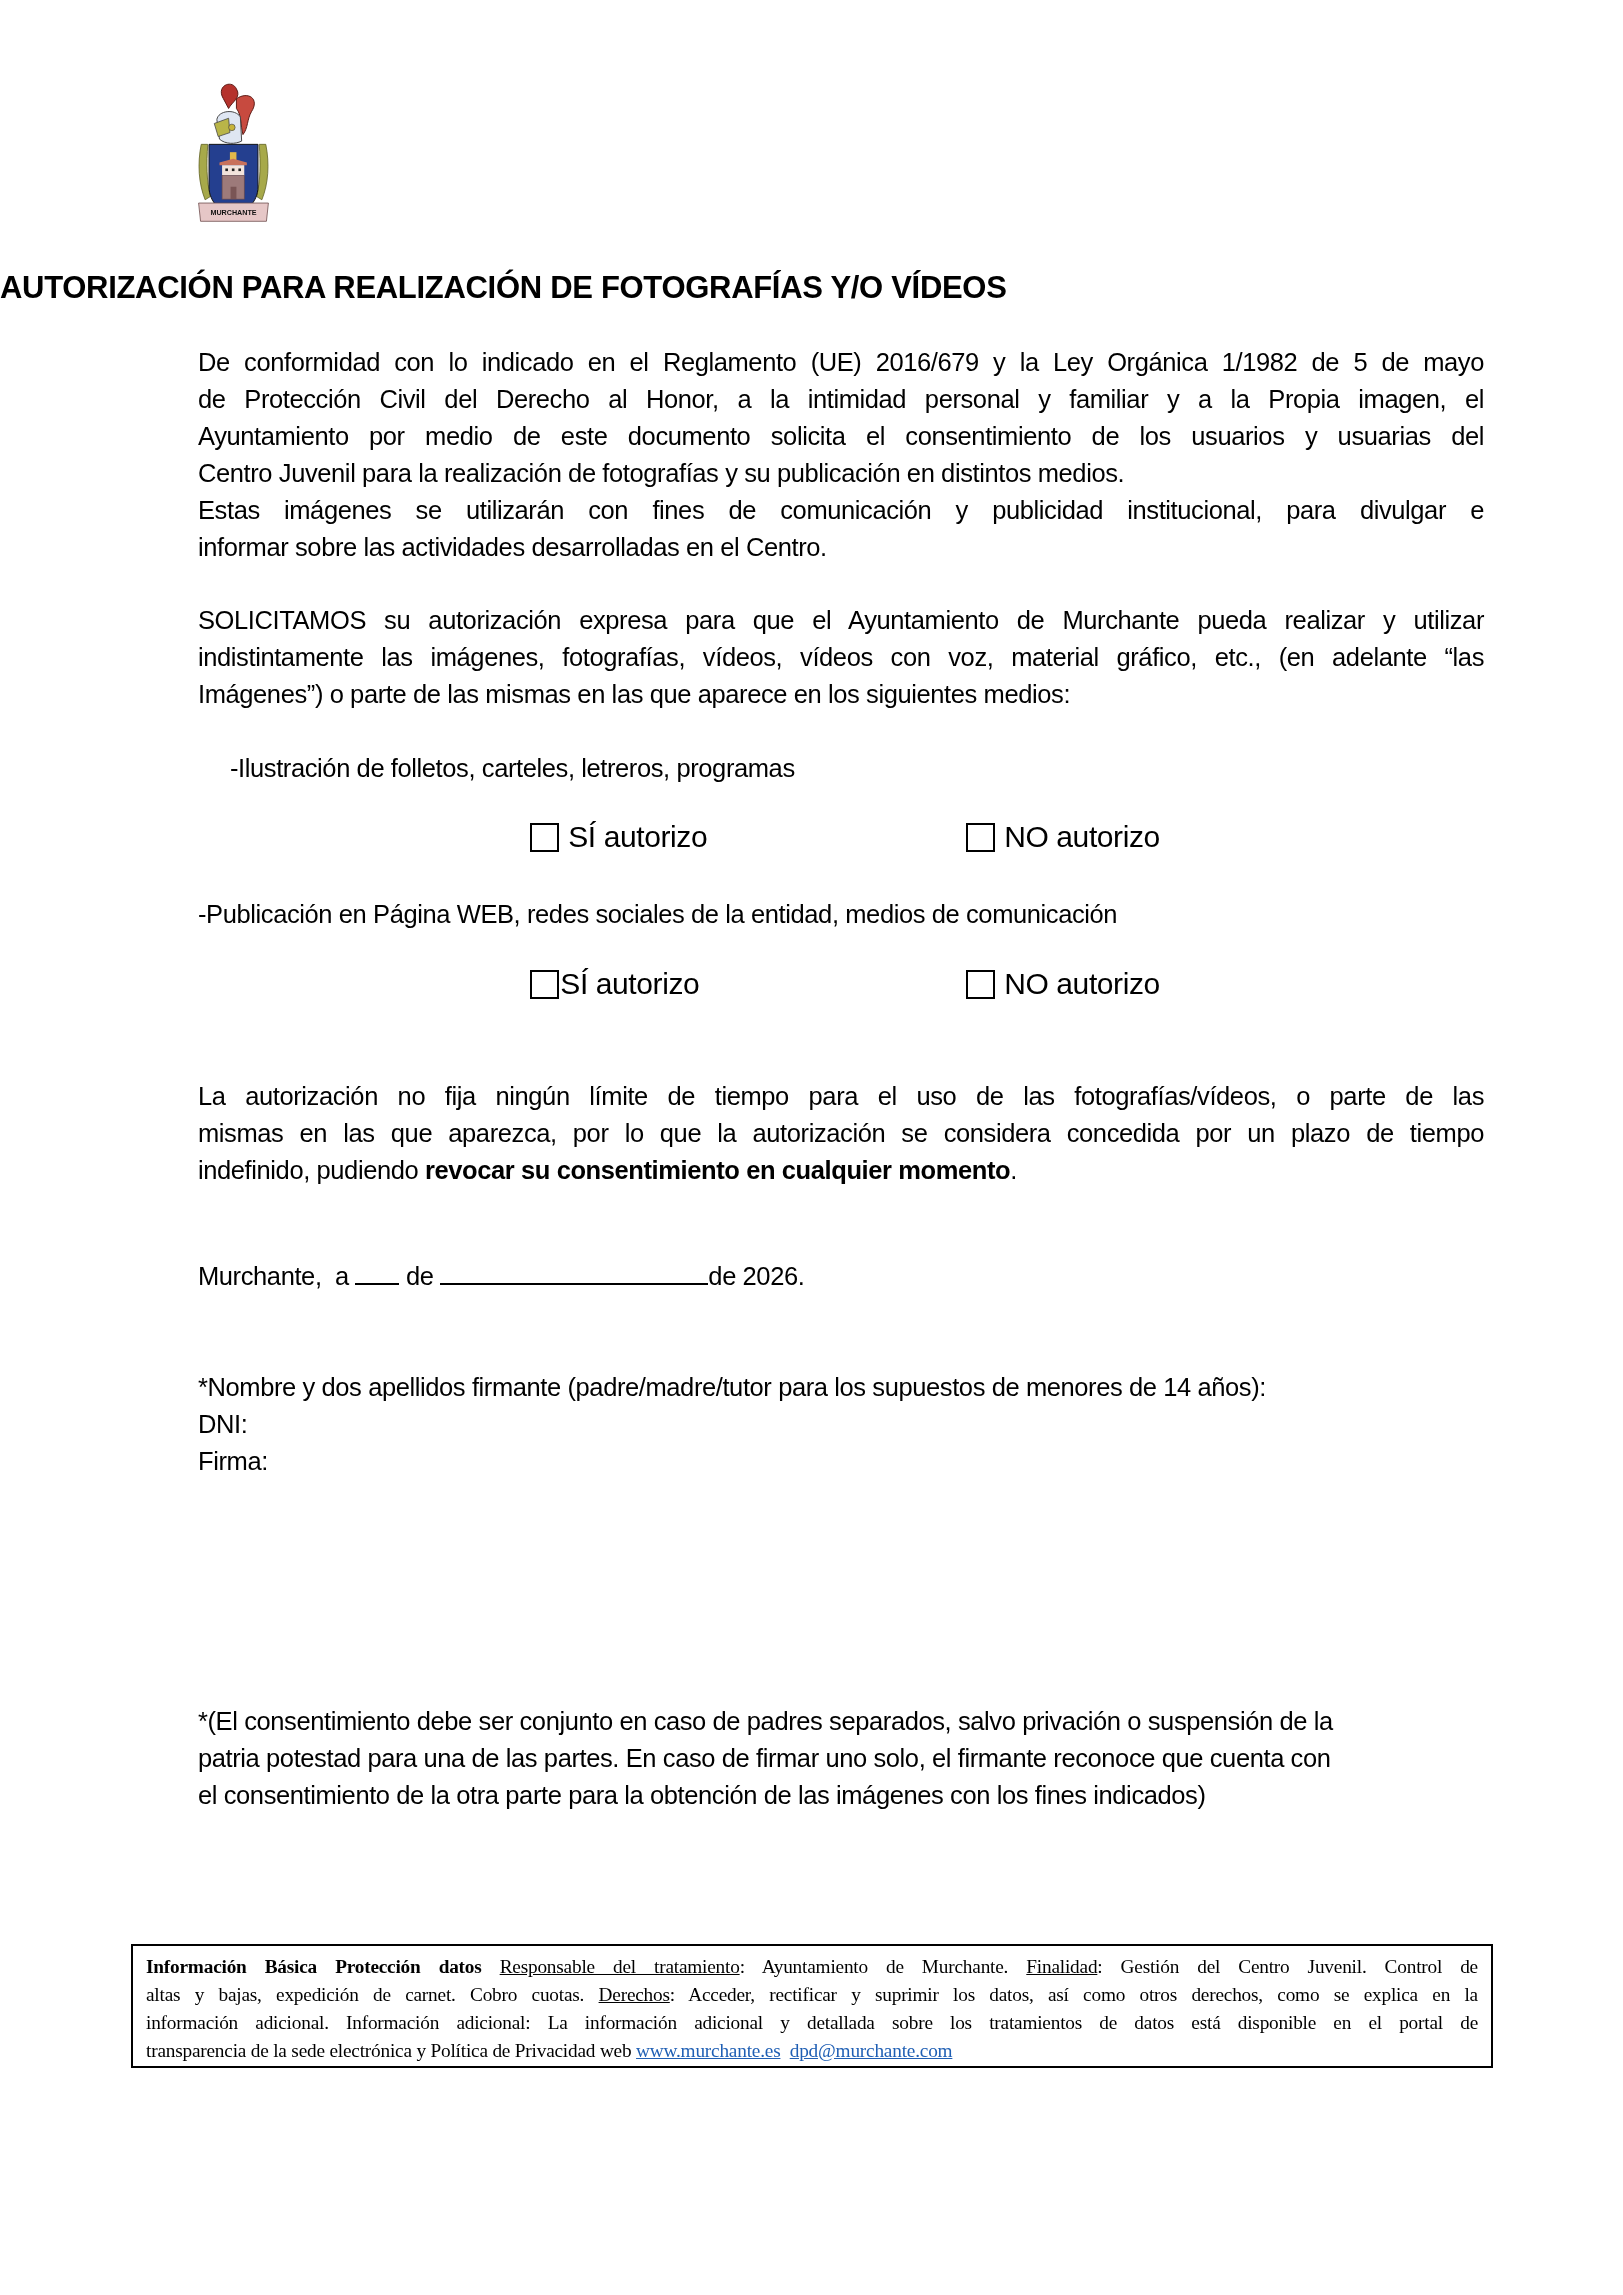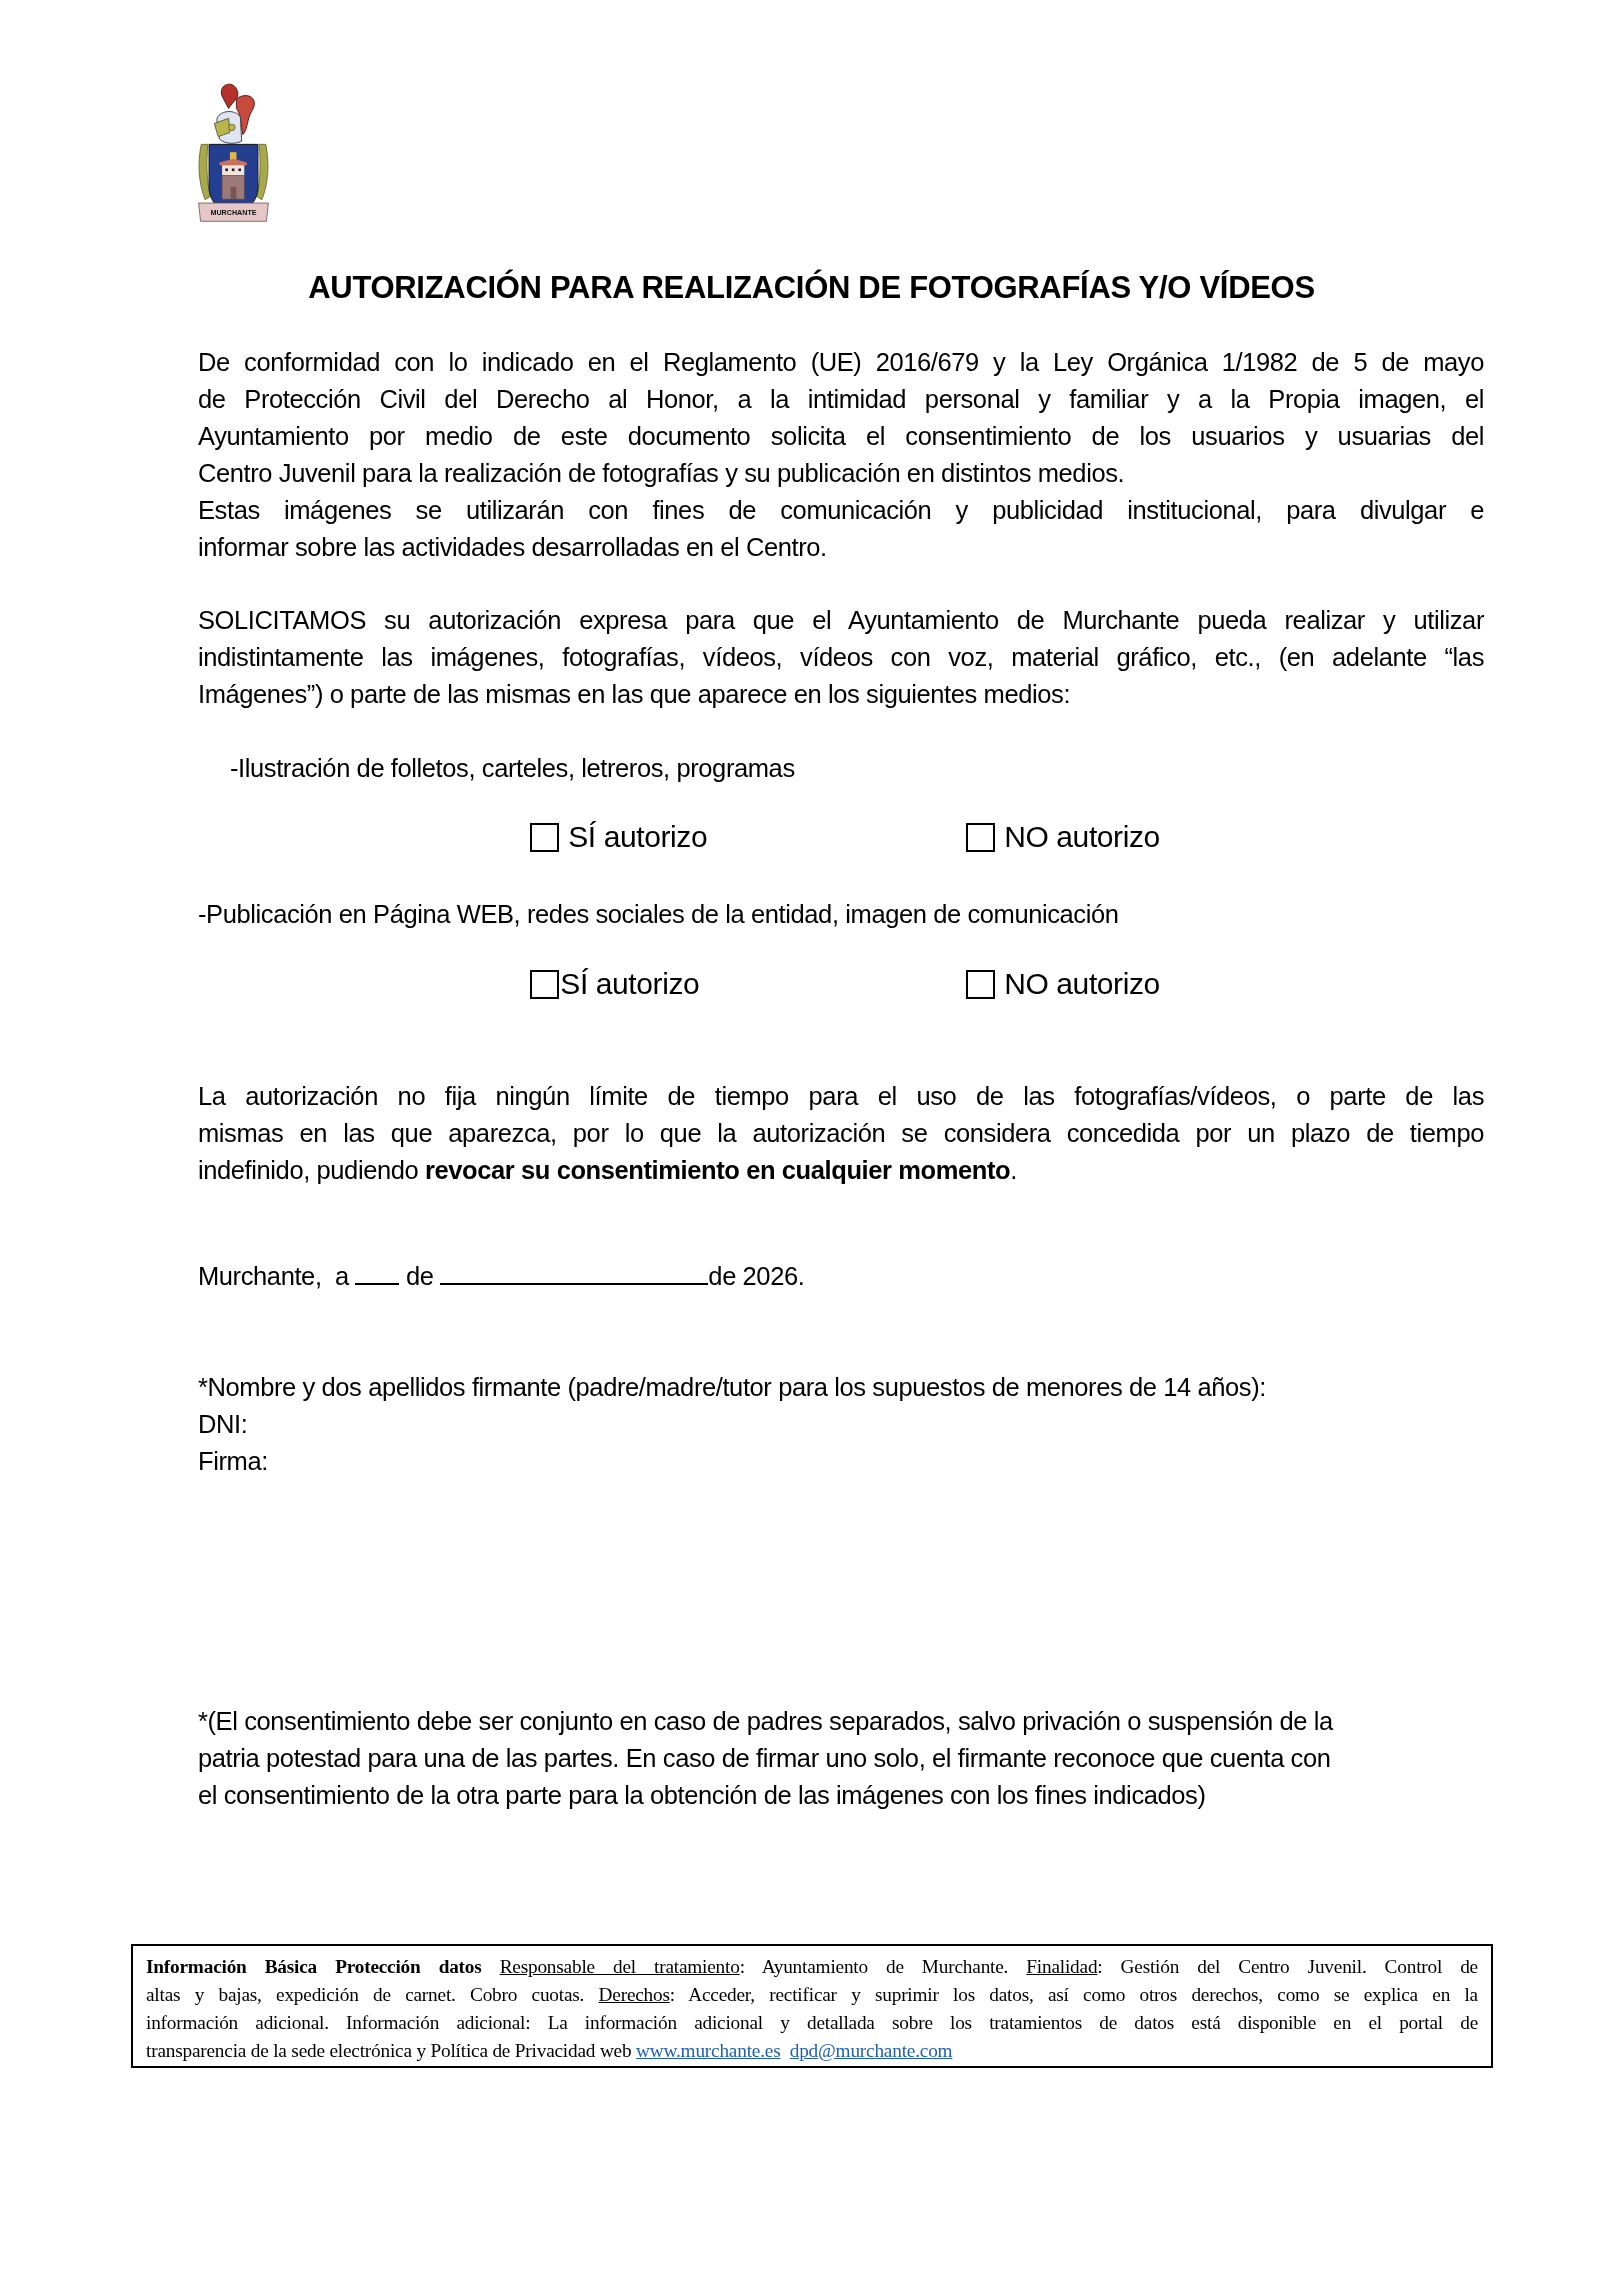--- a/index.html
+++ b/index.html
@@ -4,21 +4,21 @@
 <style>
   html, body { margin: 0; padding: 0; background: #ffffff; }
   body { width: 1623px; height: 2295px; position: relative; overflow: hidden;
          font-family: "Liberation Sans", "DejaVu Sans", sans-serif; color: #000; }
   .page { position: absolute; left: 0; top: 0; width: 1623px; height: 1653px; }
 
   
   .logo { position: absolute; left: 196px; top: 79px; width: 75px; height: 147px; }
 
   
-  .title { position: absolute; left: 0; width: 1623px; top: 270px; text-align: center;
+  .title { position: absolute; left: 0; width: 1623px; top: 270px; text-align: left;
            font-weight: bold; font-size: 31px; letter-spacing: -0.3px; }
 
   .text { position: absolute; left: 198px; width: 1286px; font-size: 25.5px; line-height: 37px;
           letter-spacing: -0.4px; }
   .justify { text-align: justify; text-align-last: left; }
   .line { display: block; }
   .justify .line { text-align: justify; text-align-last: justify; }
   .justify .line.last { text-align-last: left; }
 
   .choice-row { position: absolute; font-size: 30px; letter-spacing: -0.4px; display: flex; align-items: center; }
@@ -91,21 +91,21 @@
   <div class="text" style="top:750px;margin-left:32px;">-Ilustración de folletos, carteles, letreros, programas</div>
   <div class="choice-row" style="left:530px; top:820px;">
     <span class="checkbox"></span>
     <span>SÍ autorizo</span>
   </div>
   <div class="choice-row" style="left:966px; top:820px;">
     <span class="checkbox"></span>
     <span>NO autorizo</span>
   </div>
 
-  <div class="text" style="top:896px;">-Publicación en Página WEB, redes sociales de la entidad, imagen de comunicación</div>
+  <div class="text" style="top:896px;">-Publicación en Página WEB, redes sociales de la entidad, medios de comunicación</div>
   <div class="choice-row" style="left:530px; top:967px;">
     <span class="checkbox" style="margin-right:1.3px;"></span>
     <span>SÍ autorizo</span>
   </div>
   <div class="choice-row" style="left:966px; top:967px;">
     <span class="checkbox"></span>
     <span>NO autorizo</span>
   </div>
 
   <div class="text justify" style="top:1078px;">

